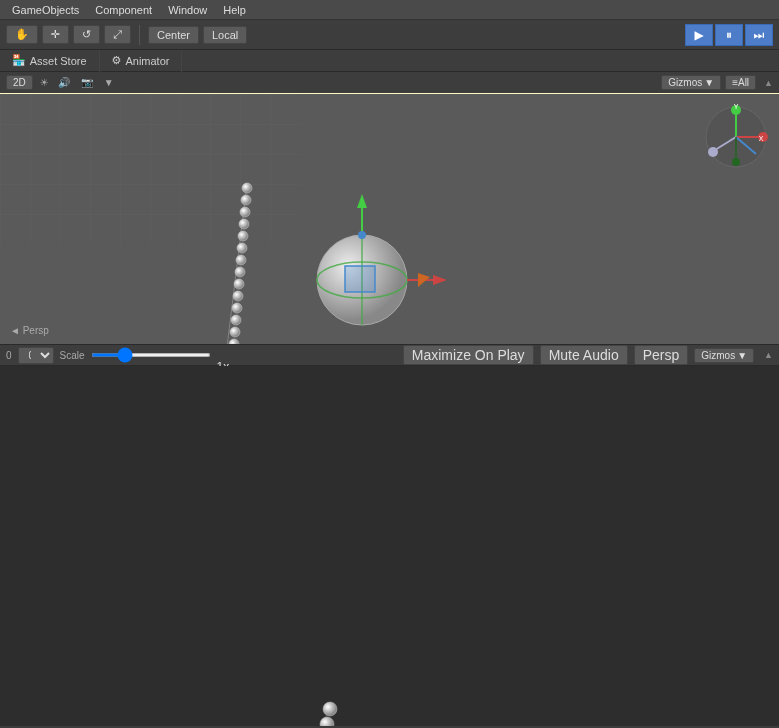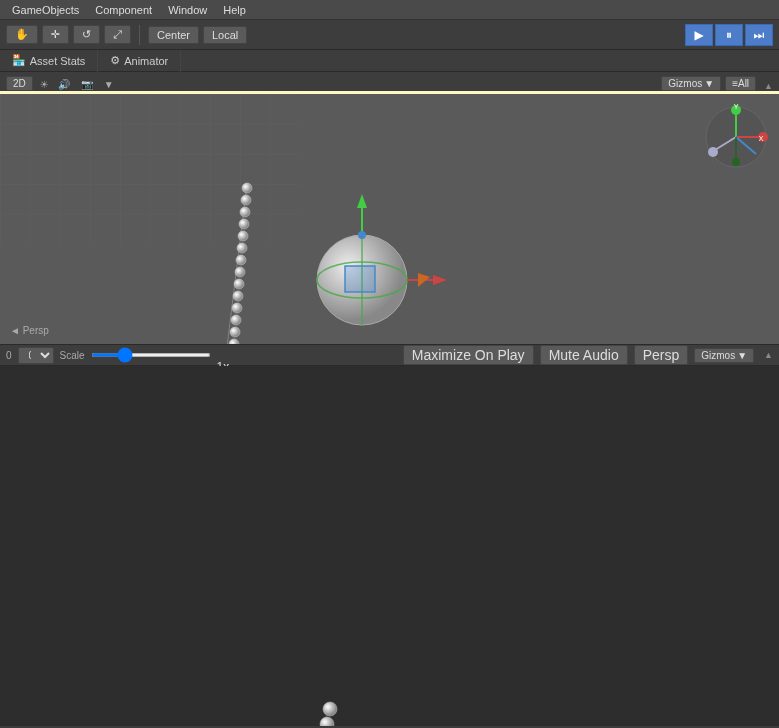--- a/index.html
+++ b/index.html
@@ -79,24 +79,24 @@
       gap: 4px;
       height: 22px;
       border-right: 1px solid #444;
     }
 
     
     #scene-toolbar {
       background: #3d3d3d;
       height: 22px;
       display: flex;
-      align-items: flex-end;
+      align-items: center;
       padding: 0 6px;
       gap: 4px;
-      border-bottom: 3px solid #fef9c3;
+      border-bottom: 1px solid #fef9c3;
     }
     .scene-btn {
       background: #5a5a5a;
       border: 1px solid #444;
       color: #ddd;
       padding: 1px 6px;
       font-size: 10px;
       cursor: pointer;
       border-radius: 2px;
     }
@@ -222,21 +222,21 @@
   <div id="play-controls">
     <button class="play-btn">▶</button>
     <button class="play-btn">⏸</button>
     <button class="play-btn">⏭</button>
   </div>
 </div>
 
 <div id="tabs-bar">
   <div class="tab">
     <span>🏪</span>
-    <span>Asset Stats</span>
+    <span>Asset Store</span>
   </div>
   <div class="tab">
     <span>⚙</span>
     <span>Animator</span>
   </div>
 </div>
 
 <div id="main-content">
 
   <div id="scene-toolbar">

